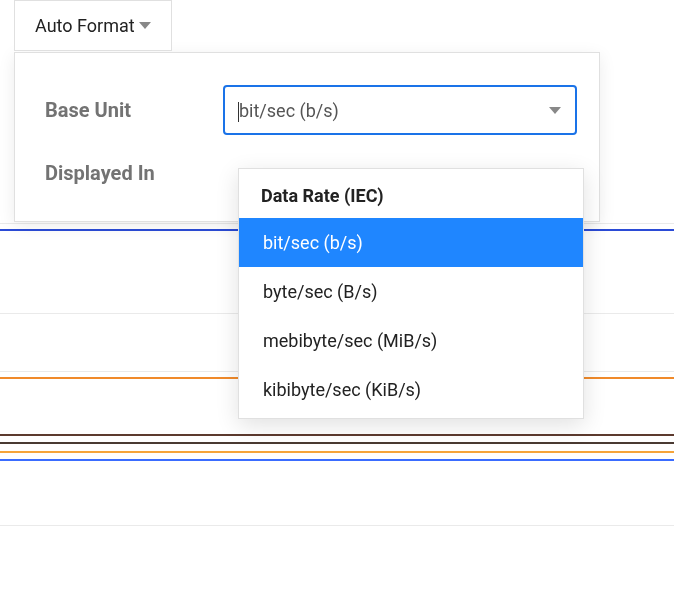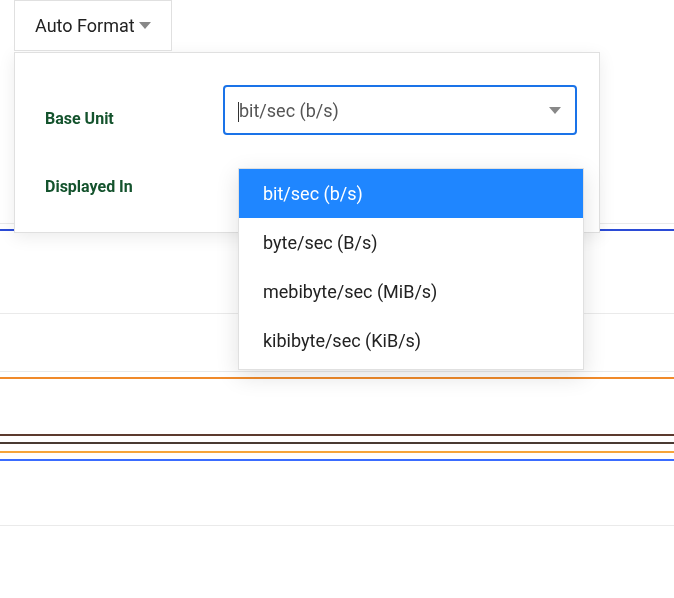--- a/index.html
+++ b/index.html
@@ -46,24 +46,23 @@
       padding: 32px 22px 36px 30px;
       z-index: 2;
     }
     .row {
       display: flex;
       align-items: center;
       margin-bottom: 26px;
     }
     .row-label {
       width: 178px;
-      font-size: 16px;
+      font-size: 20px;
       font-weight: 700;
-      color: #14532d;
-      margin-top: 16px;
+      color: #737373;
     }
     .combo {
       flex: 1;
       height: 50px;
       border: 2px solid #1a73e8;
       border-radius: 4px;
       display: flex;
       align-items: center;
       padding: 0 14px;
       justify-content: space-between;
@@ -174,20 +173,21 @@
       <span class="caret"></span>
     </div>
   </div>
   <div class="row" style="margin-bottom:0">
     <div class="row-label">Displayed In</div>
   </div>
 </div>
 
 
 <div class="dropdown">
+  <div class="dropdown-group">Data Rate (IEC)</div>
   <div class="dropdown-item selected"><span>bit/sec (b/s)</span></div>
   <div class="dropdown-item"><span>byte/sec (B/s)</span></div>
   <div class="dropdown-item"><span>mebibyte/sec (MiB/s)</span></div>
   <div class="dropdown-item"><span>kibibyte/sec (KiB/s)</span></div>
 </div>
 
 
 
 
 </body></html>

